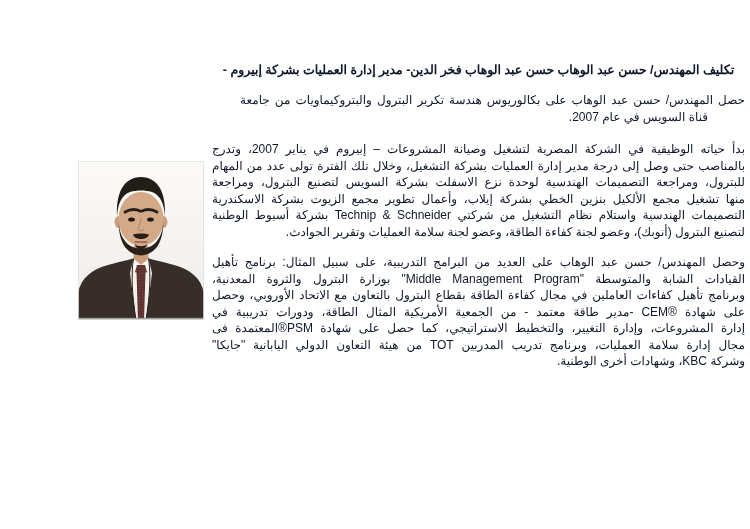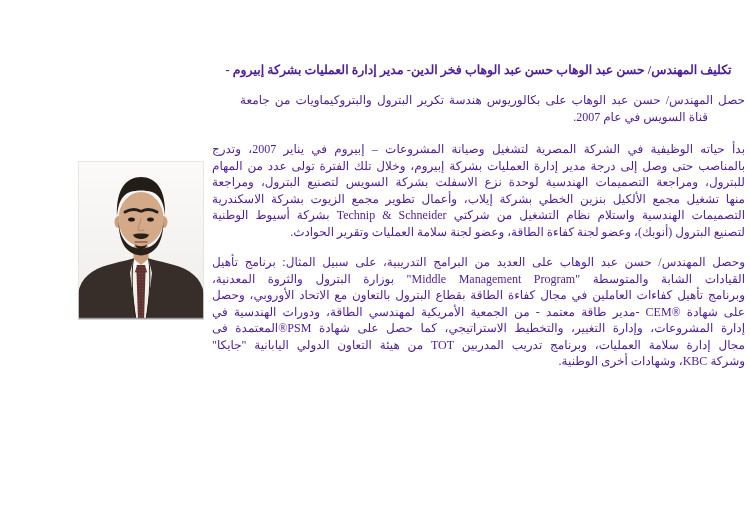--- a/index.html
+++ b/index.html
@@ -3,22 +3,22 @@
 <meta charset="utf-8">
 <style>
   html, body { margin: 0; padding: 0; }
   body { background: #ffffff; }
   .page {
     position: relative;
     width: 750px;
     height: 529px;
     background: #ffffff;
     overflow: hidden;
-    font-family: Liberation Serif, serif;
-    color: #4c1d95;
+    font-family: Liberation Sans, sans-serif;
+    color: #0f172a;
     direction: rtl;
   }
   
   .photo {
     position: absolute;
     left: 78px;
     top: 161px;
     width: 126px;
     height: 159px;
     margin: 0;
@@ -121,31 +121,31 @@
         <div class="line">تكليف المهندس/ حسن عبد الوهاب حسن عبد الوهاب فخر الدين- مدير إدارة العمليات بشركة إبيروم -</div>
       </header>
 
     <section id="education" class="para">
         <div class="line">حصل المهندس/ حسن عبد الوهاب على بكالوريوس هندسة تكرير البترول والبتروكيماويات من جامعة</div>
         <div class="line last">قناة السويس في عام 2007.</div>
       </section>
 
     <section id="career" class="para">
         <div class="line">بدأ حياته الوظيفية في الشركة المصرية لتشغيل وصيانة المشروعات – إبيروم في يناير 2007، وتدرج</div>
-        <div class="line">بالمناصب حتى وصل إلى درجة مدير إدارة العمليات بشركة إبيروم، وخلال تلك الفترة تولى عدد من المهام</div>
+        <div class="line">بالمناصب حتى وصل إلى درجة مدير إدارة العمليات بشركة التشغيل، وخلال تلك الفترة تولى عدد من المهام</div>
         <div class="line">للبترول، ومراجعة التصميمات الهندسية لوحدة نزع الاسفلت بشركة السويس لتصنيع البترول، ومراجعة</div>
         <div class="line">منها تشغيل مجمع الألكيل بنزين الخطي بشركة إيلاب، وأعمال تطوير مجمع الزيوت بشركة الاسكندرية</div>
         <div class="line">التصميمات الهندسية واستلام نظام التشغيل من شركتي Technip &amp; Schneider بشركة أسيوط الوطنية</div>
         <div class="line last">لتصنيع البترول (أنوبك)، وعضو لجنة كفاءة الطاقة، وعضو لجنة سلامة العمليات وتقرير الحوادث.</div>
       </section>
 
     <section id="training" class="para">
         <div class="line">وحصل المهندس/ حسن عبد الوهاب على العديد من البرامج التدريبية، على سبيل المثال: برنامج تأهيل</div>
         <div class="line">القيادات الشابة والمتوسطة "Middle Management Program" بوزارة البترول والثروة المعدنية،</div>
         <div class="line">وبرنامج تأهيل كفاءات العاملين في مجال كفاءة الطاقة بقطاع البترول بالتعاون مع الاتحاد الأوروبي، وحصل</div>
-        <div class="line">على شهادة CEM®‎ -مدير طاقة معتمد - من الجمعية الأمريكية لمهندسي الطاقة، ودورات الهندسية في</div>
+        <div class="line">على شهادة CEM®‎ -مدير طاقة معتمد - من الجمعية الأمريكية المثال الطاقة، ودورات تدريبية في</div>
         <div class="line">إدارة المشروعات، وإدارة التغيير، والتخطيط الاستراتيجي، كما حصل على شهادة PSM®المعتمدة فى</div>
         <div class="line">مجال إدارة سلامة العمليات، وبرنامج تدريب المدربين TOT من هيئة التعاون الدولي اليابانية "جايكا"</div>
         <div class="line last">وشركة KBC، وشهادات أخرى الوطنية.</div>
       </section>
   </main>
 
 </div>
 
 </body></html>

